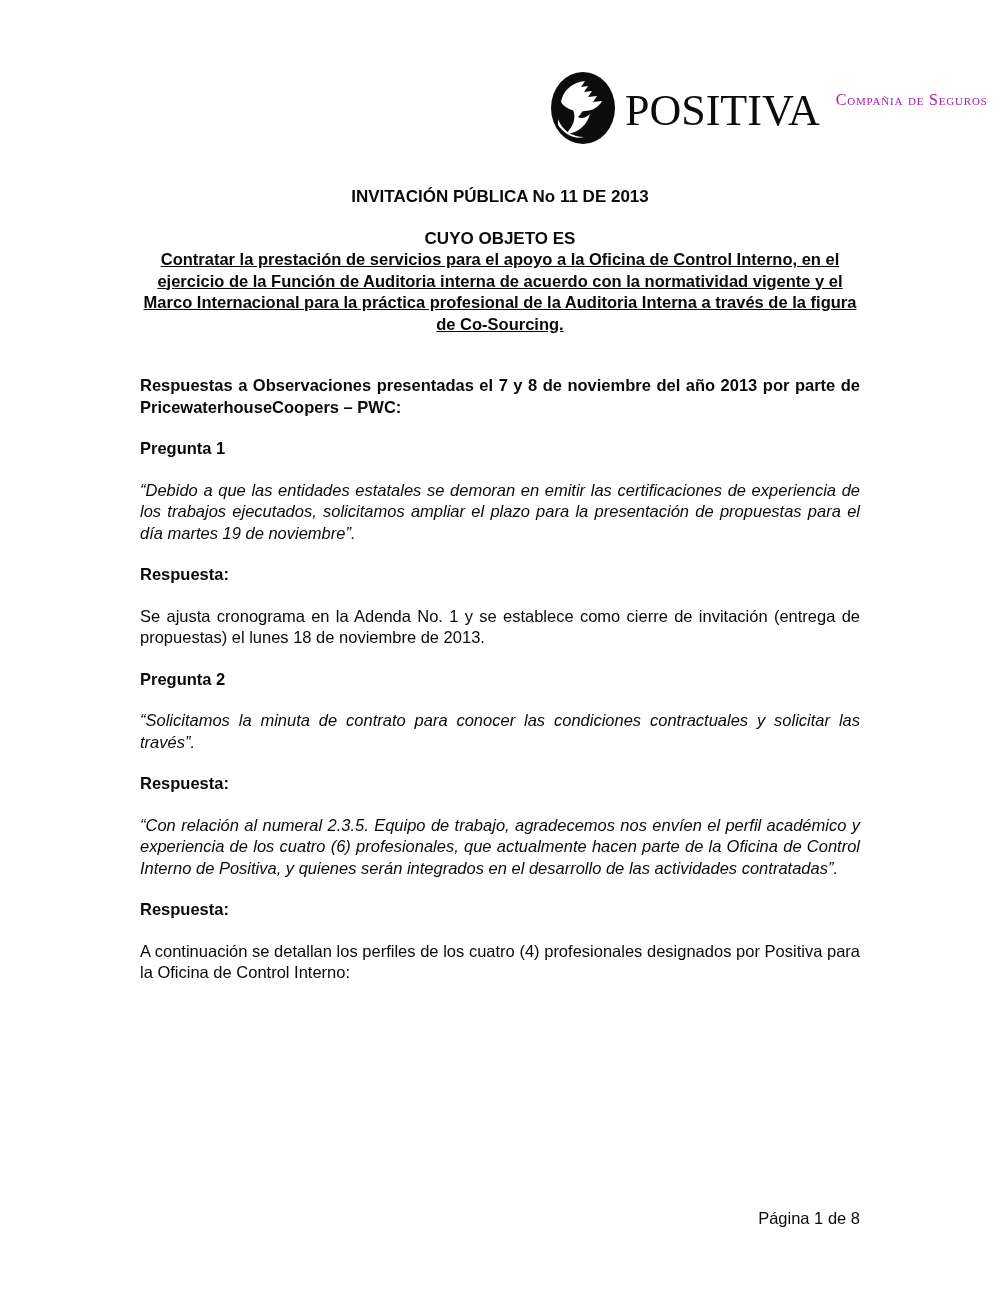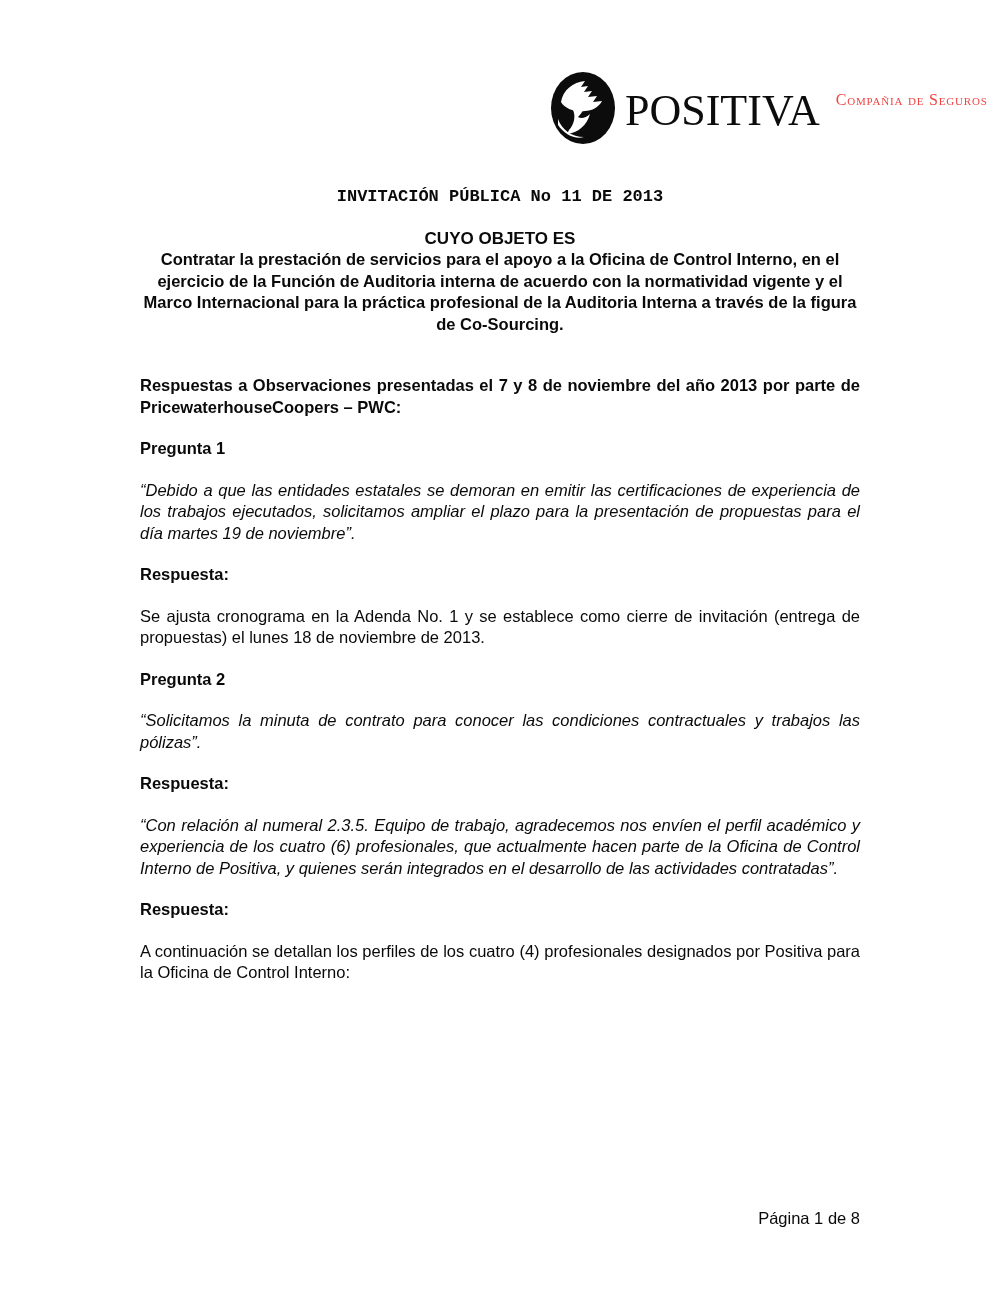--- a/index.html
+++ b/index.html
@@ -35,42 +35,42 @@
     line-height: 40px;
     font-weight: 400;
     color: #0c0c0c;
     letter-spacing: 0px;
   }
   .logo-subtitle {
     font-family: "Liberation Serif", serif;
     font-variant: small-caps;
     font-size: 16px;
     line-height: 17px;
-    color: #ef4444;
+    color: #a21caf;
     letter-spacing: 0.8px;
     padding-left: 16px;
   }
 
   
   .content {
     position: absolute;
     left: 140px;
     top: 186px;
     width: 720px;
   }
   .content p { margin: 0 0 20px 0; }
 
   .bold    { font-weight: bold; }
   .italic  { font-style: italic; }
   .center  { text-align: center; }
   .just    { text-align: justify; }
 
-  .p-title    { font-size: 17px; font-family: Liberation Mono, monospace; }
+  .p-title    { font-size: 17px; }
   .p-objhead  { font-size: 17px; margin-bottom: 0 !important; }
-  .p-object   { margin-bottom: 40px !important; }
+  .p-object   { margin-bottom: 40px !important; text-decoration: underline; }
 
   
   .footer {
     position: absolute;
     right: 140px;
     top: 1208px;
     text-align: right;
   }
 </style>
 </head>
@@ -101,21 +101,21 @@
     <p class="p-object bold center">Contratar la prestación de servicios para el apoyo a la Oficina de Control Interno, en el ejercicio de la Función de Auditoria interna de acuerdo con la normatividad vigente y el Marco Internacional para la práctica profesional de la Auditoria Interna a través de la figura de Co-Sourcing.</p>
 
     <p class="bold just">Respuestas a Observaciones presentadas el 7 y 8 de noviembre del año 2013 por parte de PricewaterhouseCoopers – PWC:</p>
 
     <p class="bold">Pregunta 1</p>
     <p class="italic just">“Debido a que las entidades estatales se demoran en emitir las certificaciones de experiencia de los trabajos ejecutados, solicitamos ampliar el plazo para la presentación de propuestas para el día martes 19 de noviembre”.</p>
     <p class="bold">Respuesta:</p>
     <p class="just">Se ajusta cronograma en la Adenda No. 1 y se establece como cierre de invitación (entrega de propuestas) el lunes 18 de noviembre de 2013.</p>
 
     <p class="bold">Pregunta 2</p>
-    <p class="italic just">“Solicitamos la minuta de contrato para conocer las condiciones contractuales y trabajos las pólizas”.</p>
+    <p class="italic just">“Solicitamos la minuta de contrato para conocer las condiciones contractuales y solicitar las través”.</p>
     <p class="bold">Respuesta:</p>
 
     <p class="italic just">“Con relación al numeral 2.3.5. Equipo de trabajo, agradecemos nos envíen el perfil académico y experiencia de los cuatro (6) profesionales, que actualmente hacen parte de la Oficina de Control Interno de Positiva, y quienes serán integrados en el desarrollo de las actividades contratadas”.</p>
     <p class="bold">Respuesta:</p>
     <p class="just">A continuación se detallan los perfiles de los cuatro (4) profesionales designados por Positiva para la Oficina de Control Interno:</p>
 
   </div>
 
   <div class="footer">Página 1 de 8</div>
 

